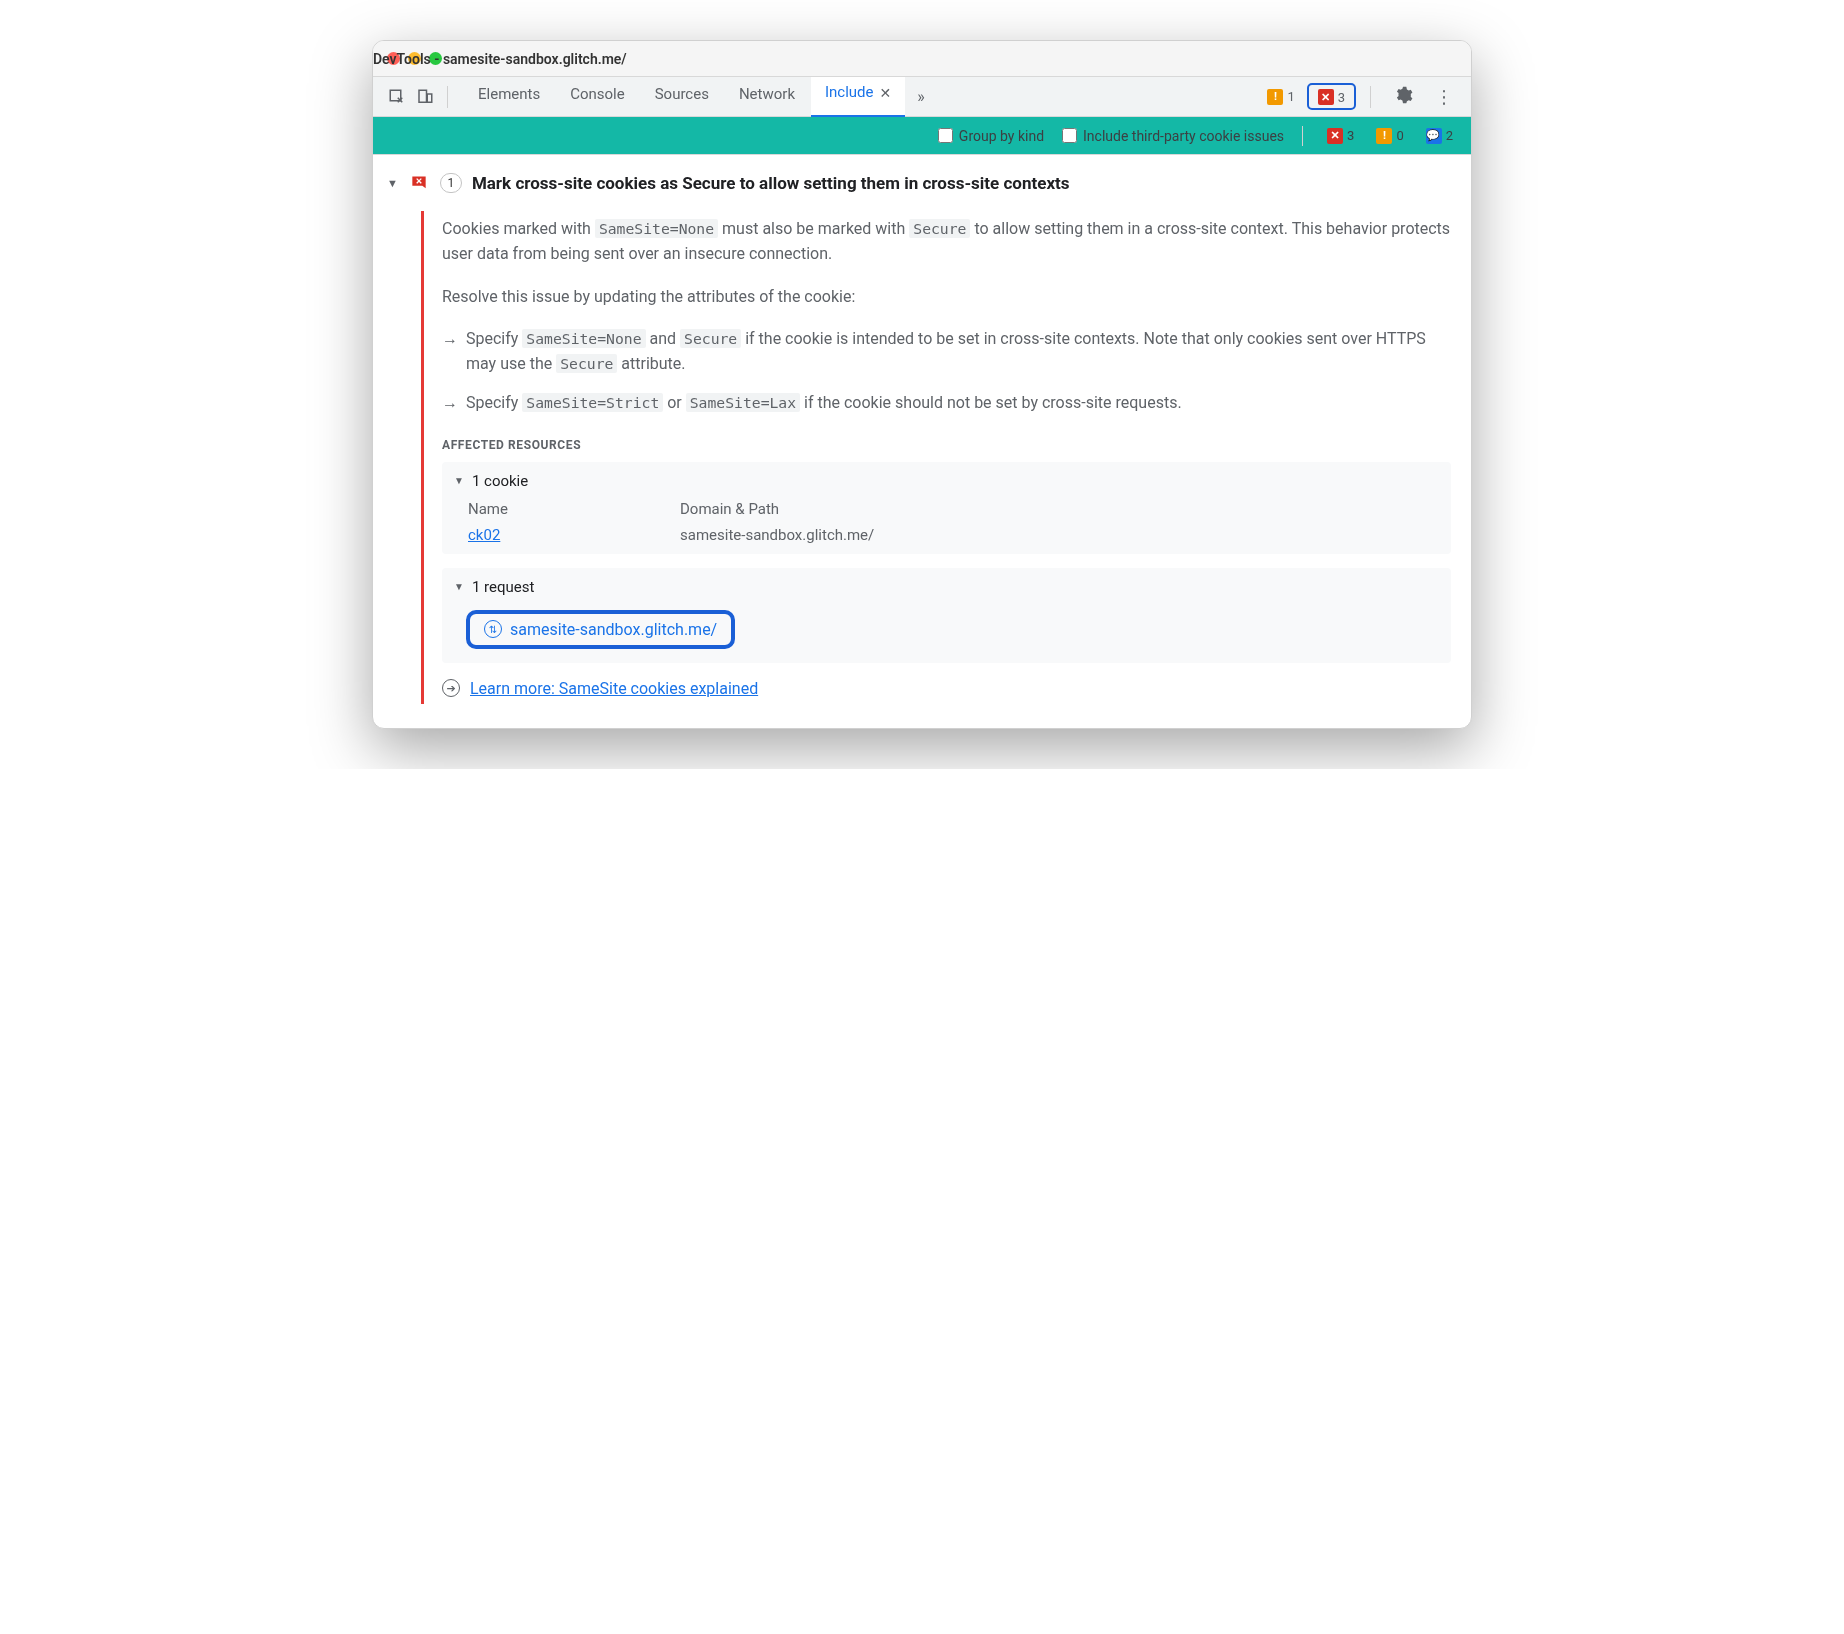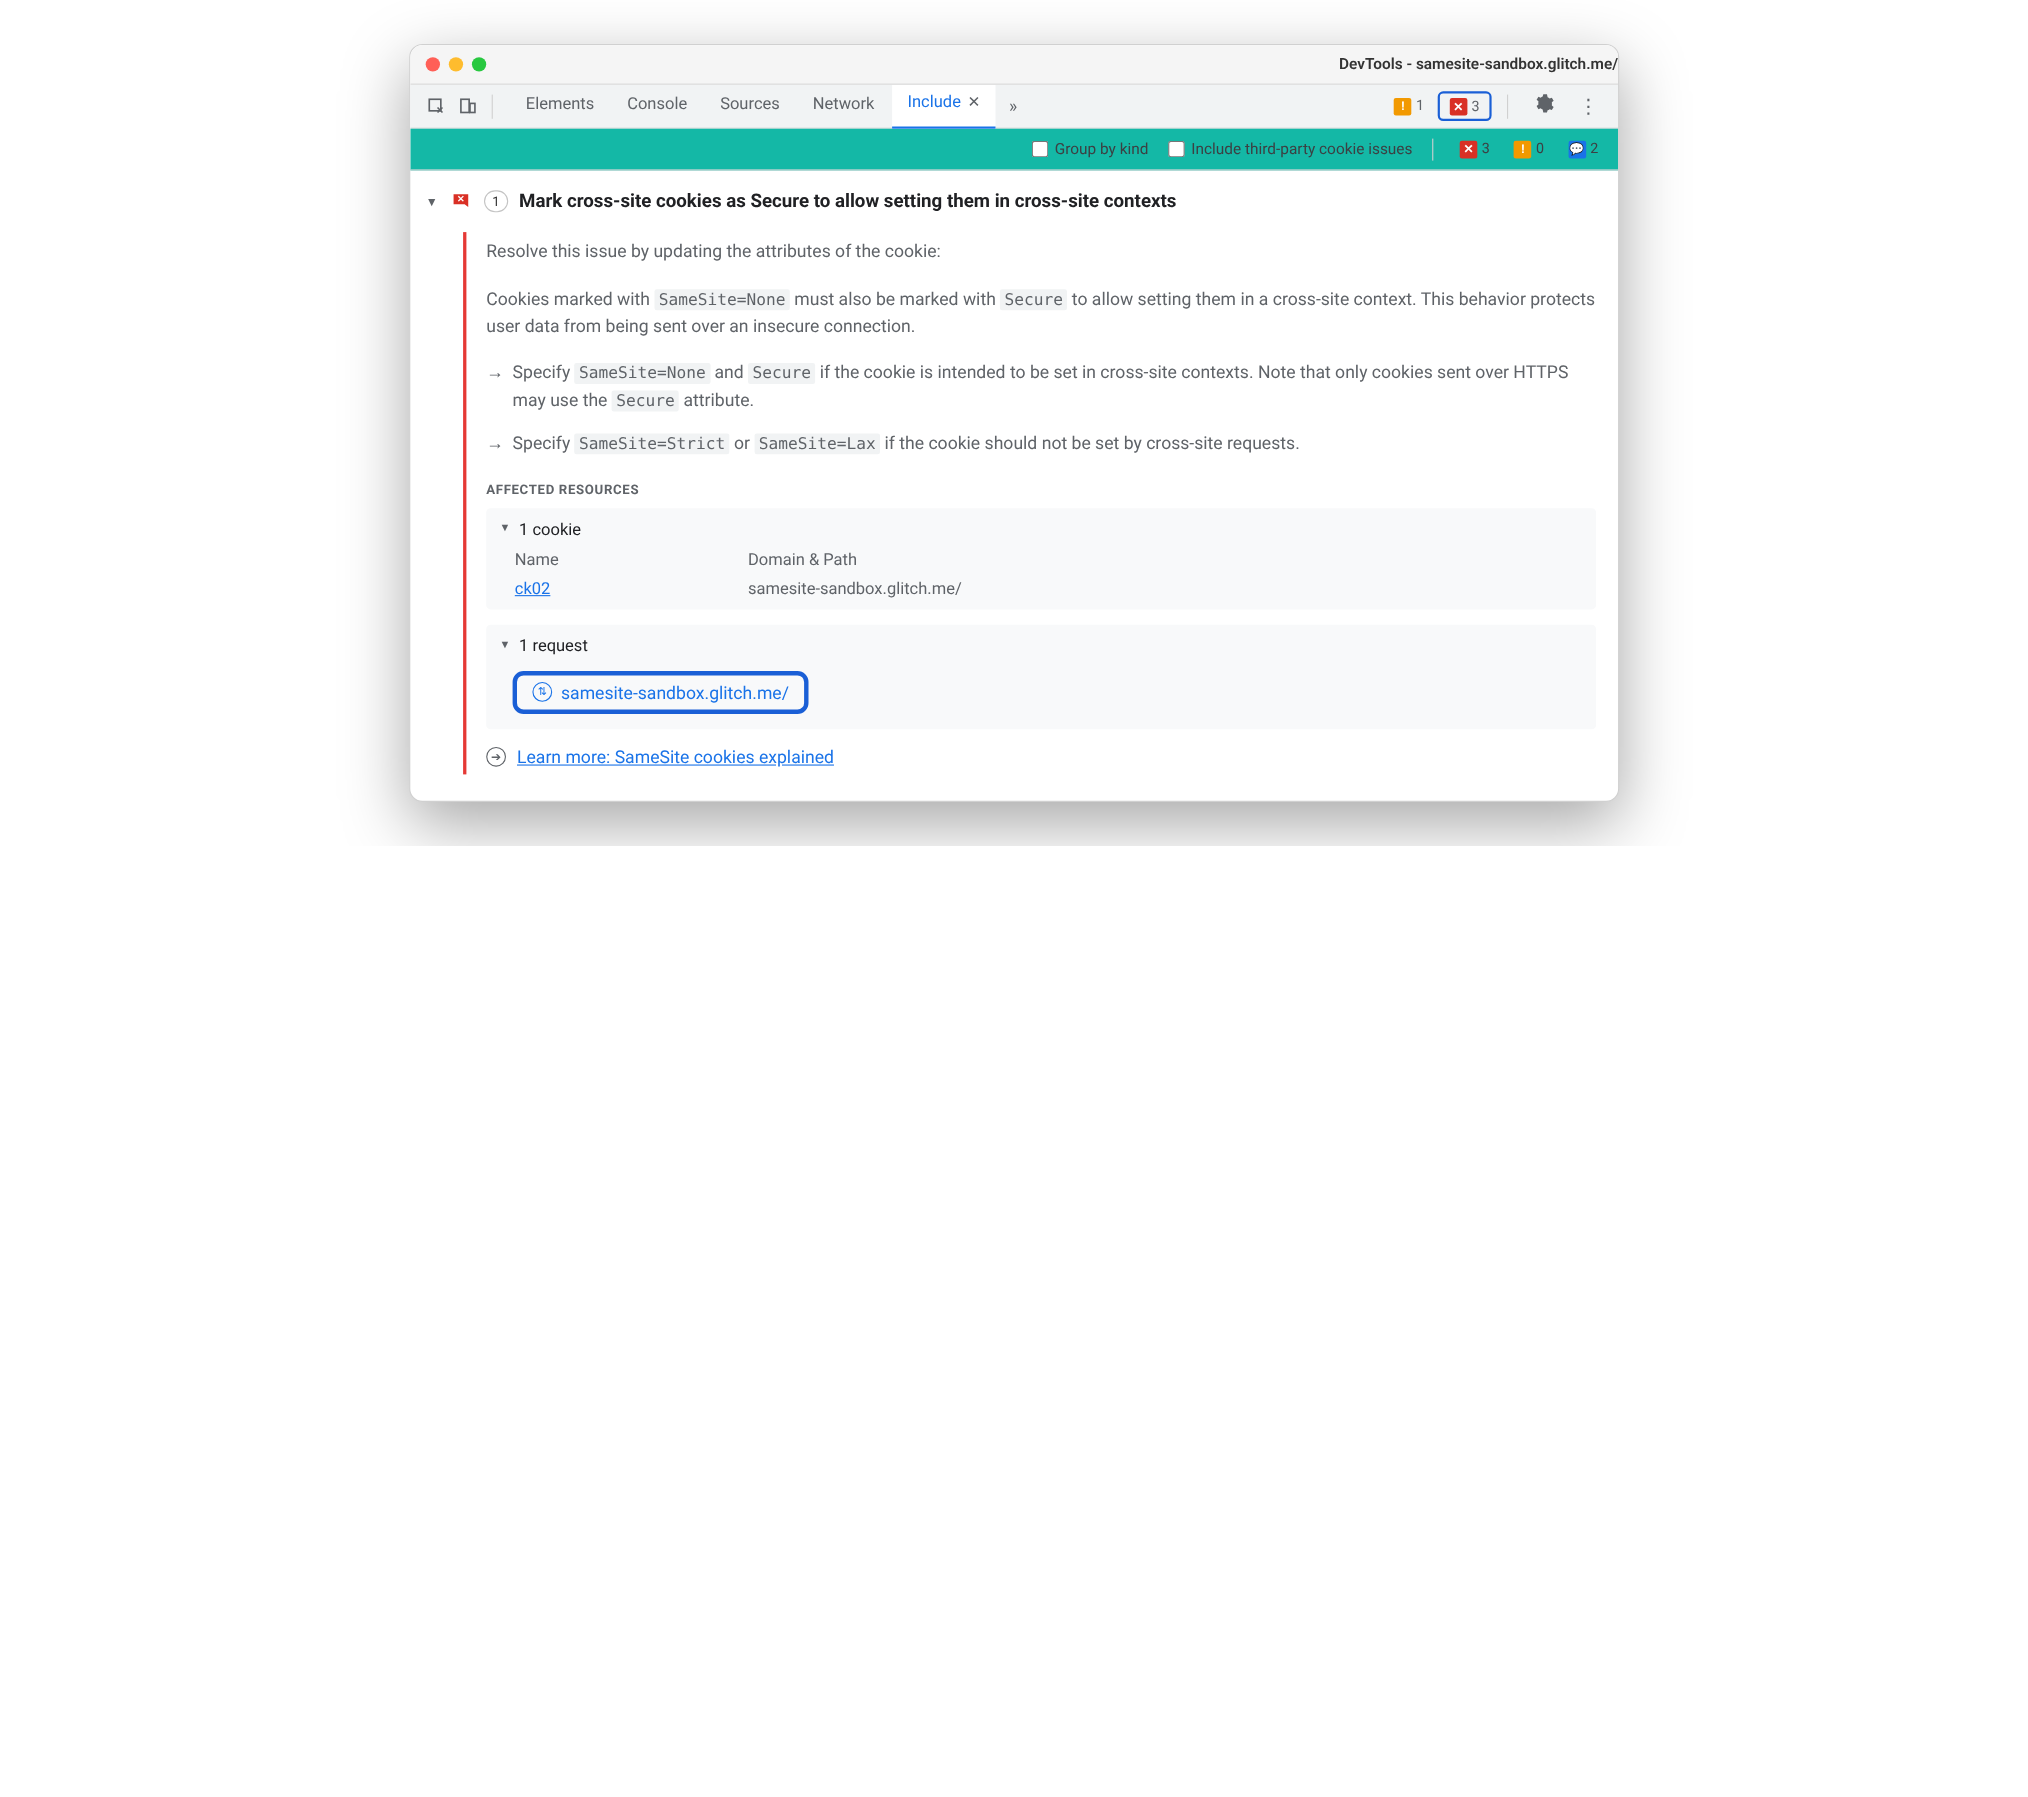--- a/index.html
+++ b/index.html
@@ -31,22 +31,22 @@
   display: flex;
   gap: 8px;
   padding-left: 14px;
 }
 .tl { width: 13px; height: 13px; border-radius: 50%; }
 .tl.red { background: #ff5f57; }
 .tl.yellow { background: #febc2e; }
 .tl.green { background: #28c840; }
 .title {
   position: absolute;
-  left: 16px; right: 0;
-  text-align: right;
+  left: 0; right: 0;
+  text-align: left;
   font-size: 14px;
   font-weight: 600;
   color: #333;
   pointer-events: none;
 }
 .toolbar {
   height: 40px;
   background: #f1f3f4;
   border-bottom: 1px solid #d8d8d8;
   display: flex;
@@ -272,24 +272,24 @@
         <svg width="20" height="20" viewBox="0 0 24 24">
             <path fill="#d93025" d="M4 3h16v14l-4-3H4z"></path>
             <text x="12" y="12" text-anchor="middle" fill="#fff" font-size="10" font-weight="bold">✕</text>
           </svg>
       </span>
       <span class="count-pill">1</span>
       <span class="issue-title">Mark cross-site cookies as Secure to allow setting them in cross-site contexts</span>
     </div>
 
     <div class="issue-body">
-      <p class="desc">Resolve this issue by updating the attributes of the cookie:</p>
       <p class="desc">
         <span>Cookies marked with </span><code>SameSite=None</code><span> must also be marked with </span><code>Secure</code><span> to allow setting them in a cross-site context. This behavior protects user data from being sent over an insecure connection.</span>
       </p>
+      <p class="desc">Resolve this issue by updating the attributes of the cookie:</p>
       <div class="arrow-item">
         <span class="arr">→</span>
         <p class="desc" style="margin-bottom:0">
           <span>Specify </span><code>SameSite=None</code><span> and </span><code>Secure</code><span> if the cookie is intended to be set in cross-site contexts. Note that only cookies sent over HTTPS may use the </span><code>Secure</code><span> attribute.</span>
         </p>
       </div>
       <div class="arrow-item">
         <span class="arr">→</span>
         <p class="desc" style="margin-bottom:0">
           <span>Specify </span><code>SameSite=Strict</code><span> or </span><code>SameSite=Lax</code><span> if the cookie should not be set by cross-site requests.</span>

